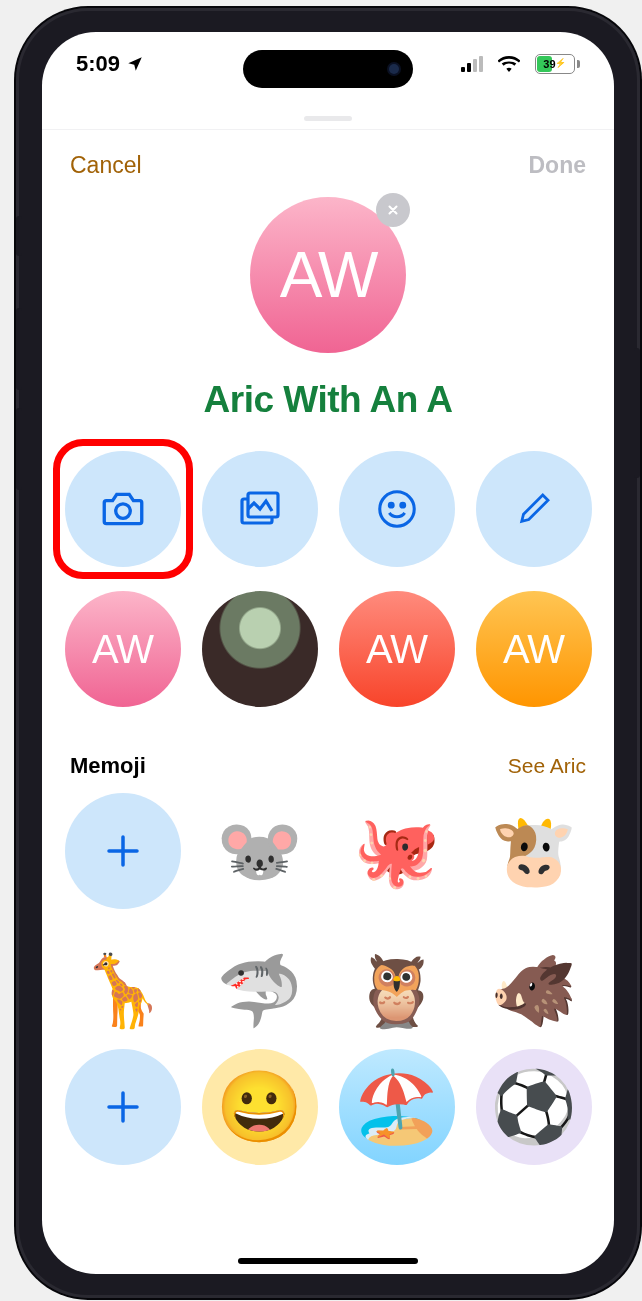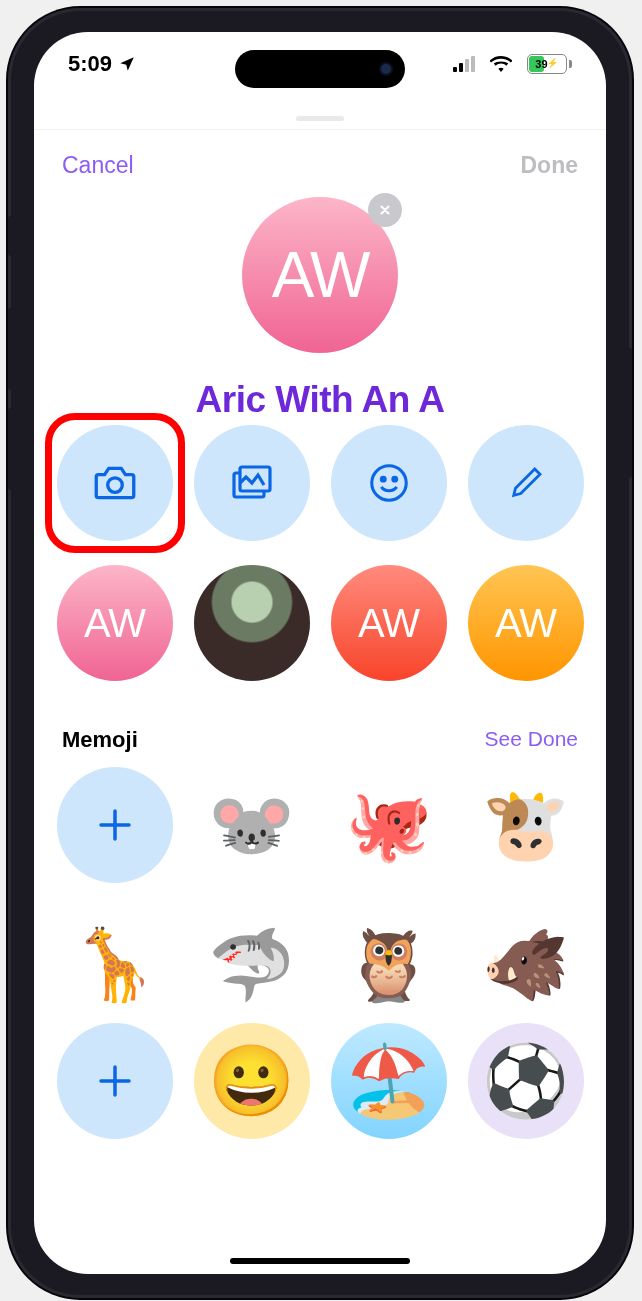--- a/index.html
+++ b/index.html
@@ -1,18 +1,18 @@
 <!DOCTYPE html>
 <html><head>
 <meta charset="utf-8">
 <style>
   html,body{margin:0;padding:0;background:#f7f7f7;font-family:-apple-system,Helvetica,Arial,sans-serif;}
   .canvas{width:642px;height:1301px;margin:0 auto;position:relative;background:#f0f0f0;}
   .phone{
-    position:absolute;left:8px;top:8px;width:624px;height:1290px;
+    position:absolute;left:16px;top:8px;width:624px;height:1290px;
     background:#1b1a22;border-radius:72px;box-shadow:0 0 0 2px #06060a,inset 0 0 0 3px #2a2931;
   }
   .btn-side{position:absolute;background:#1b1a22;border-radius:4px;}
   .btn-side.mute{left:0px;top:208px;width:6px;height:40px;}
   .btn-side.volup{left:0px;top:300px;width:6px;height:82px;}
   .btn-side.voldn{left:0px;top:400px;width:6px;height:82px;}
   .btn-side.power{right:0px;top:340px;width:6px;height:130px;}
   .screen{
     position:absolute;left:26px;top:24px;right:26px;bottom:24px;
     background:#ffffff;border-radius:54px;overflow:hidden;
@@ -39,37 +39,37 @@
   .batt-tip{width:3px;height:8px;background:#888;border-radius:0 2px 2px 0;}
   .sheet-handle{position:absolute;top:74px;left:0;right:0;height:22px;}
   .sheet-handle::before{
     content:"";display:block;margin:0 auto;width:48px;height:5px;background:#c9c9cd;border-radius:3px;margin-top:10px;opacity:.4;
   }
   .sheet-handle::after{
     content:"";position:absolute;left:0;right:0;bottom:-2px;height:1px;background:#e3e3e7;opacity:.5;
   }
   .content{position:absolute;left:0;right:0;top:96px;bottom:0;overflow:hidden auto;}
   .navbar{display:flex;justify-content:space-between;padding:24px 28px 8px;font-size:23px;}
-  .link{color:#8b5cf6;}
+  .link{color:#a16207;}
   .link.disabled{color:#bdbdc2;font-weight:bold;}
   .profile-wrap{display:flex;flex-direction:column;align-items:center;padding-top:10px;}
   .avatar-main{width:156px;height:156px;border-radius:50%;background:linear-gradient(180deg,#fcb5c9,#f06493);display:flex;align-items:center;justify-content:center;color:#fff;font-size:64px;font-weight:500;position:relative;letter-spacing:-2px;}
   .avatar-clear{position:absolute;top:-4px;right:-4px;width:34px;height:34px;border-radius:50%;background:#c8c8cd;display:flex;align-items:center;justify-content:center;color:#fff;}
   .avatar-clear svg{width:14px;height:14px;}
-  .contact-name{font-size:37px;font-weight:700;margin:26px 0 4px;color:#6d28d9;letter-spacing:-.5px;}
+  .contact-name{font-size:37px;font-weight:700;margin:26px 0 30px;color:#15803d;letter-spacing:-.5px;}
   .grid{display:grid;grid-template-columns:repeat(4,1fr);gap:24px 20px;padding:0 22px;}
   .circle{width:116px;height:116px;border-radius:50%;display:flex;align-items:center;justify-content:center;justify-self:center;}
   .c-light{background:#cde6fb;color:#0a66e5;}
   .c-pink{background:linear-gradient(180deg,#fcb5c9,#f06493);color:#fff;font-size:40px;font-weight:500;letter-spacing:-1px;}
   .c-red{background:linear-gradient(180deg,#ff8b7d,#f8442a);color:#fff;font-size:40px;font-weight:500;letter-spacing:-1px;}
   .c-orange{background:linear-gradient(180deg,#ffc553,#ff9500);color:#fff;font-size:40px;font-weight:500;letter-spacing:-1px;}
   .c-photo{background:radial-gradient(circle at 50% 32%,#b9d0b0 0 20%,#6b7a63 22% 40%,#3a2a28 42% 100%);}
   .highlight{position:relative;}
   .highlight::after{content:"";position:absolute;left:-12px;top:-12px;right:-12px;bottom:-12px;border:7px solid #ff0000;border-radius:30px;pointer-events:none;}
-  .section-head{display:flex;justify-content:space-between;align-items:flex-start;padding:46px 28px 14px;}
+  .section-head{display:flex;justify-content:space-between;align-items:center;padding:46px 28px 14px;}
   .section-title{font-size:22px;font-weight:700;color:#000;}
   .memoji{font-size:70px;line-height:1;}
   .more-row{display:grid;grid-template-columns:repeat(4,1fr);gap:24px 20px;padding:0 22px;}
   .home-ind{position:absolute;left:50%;bottom:10px;transform:translateX(-50%);width:180px;height:6px;border-radius:3px;background:#000;}
   svg{display:block;}
 </style>
 </head>
 <body>
 
 <div class="canvas">
@@ -168,21 +168,21 @@
           <div class="circle c-red">
             <span>AW</span>
           </div>
           <div class="circle c-orange">
             <span>AW</span>
           </div>
         </div>
 
         <div class="section-head">
           <span class="section-title">Memoji</span>
-          <span class="link" style="font-size:21px">See Done</span>
+          <span class="link" style="font-size:21px">See Aric</span>
         </div>
         <div class="grid">
           <div class="circle c-light">
             <svg width="42" height="42" viewBox="0 0 24 24" stroke="#0a66e5" stroke-width="2" stroke-linecap="round">
                 <path d="M12 4v16M4 12h16"></path>
               </svg>
           </div>
           <div class="circle memoji">🐭</div>
           <div class="circle memoji">🐙</div>
           <div class="circle memoji">🐮</div>

